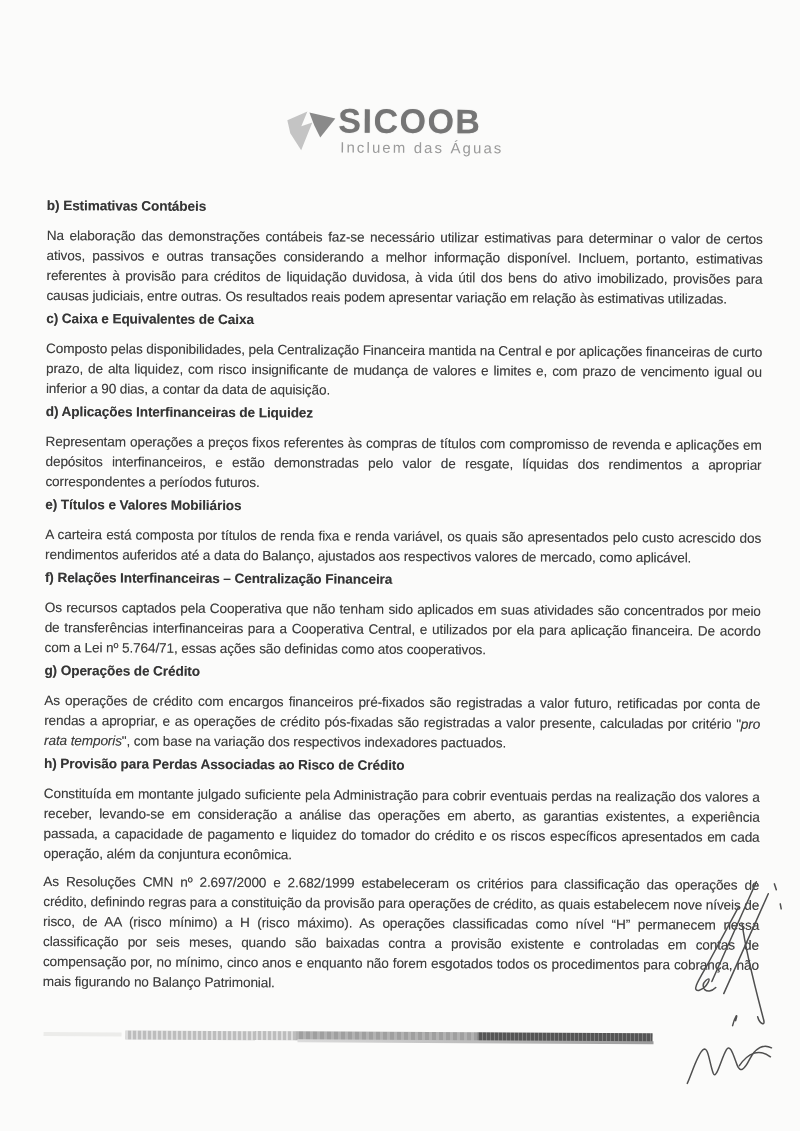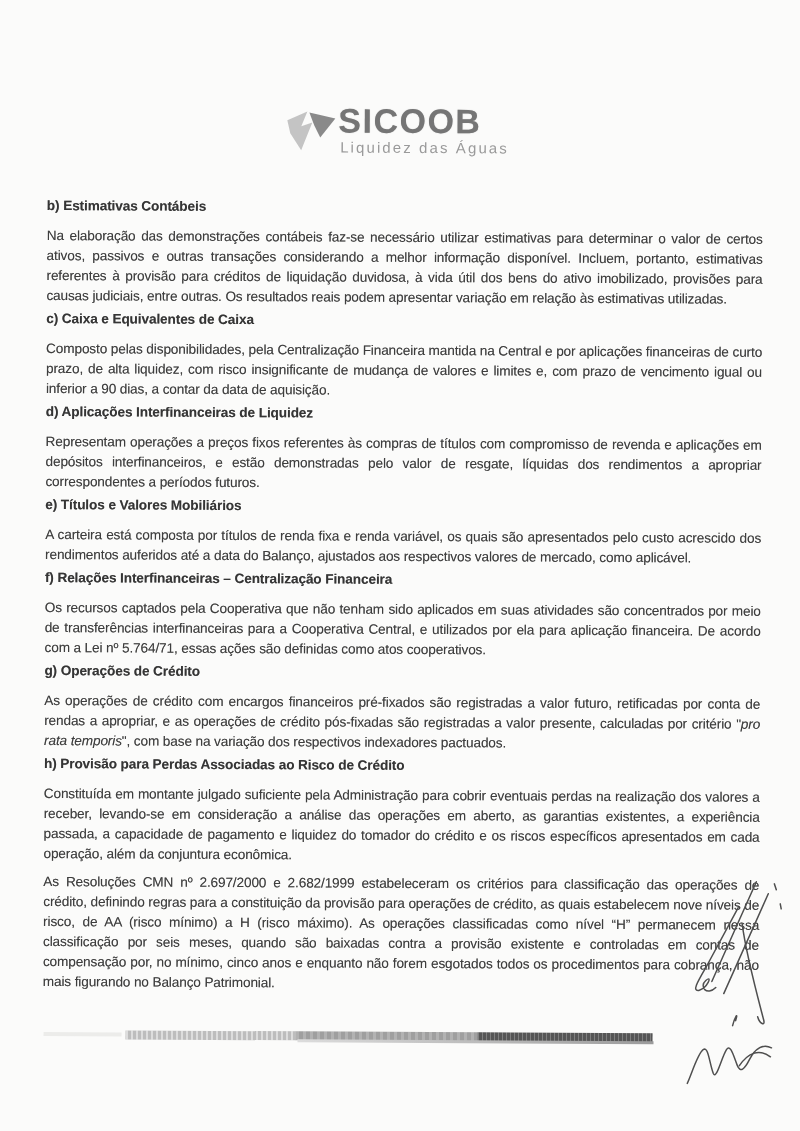--- a/index.html
+++ b/index.html
@@ -50,21 +50,21 @@
 
     <header class="logo-header">
       <span class="mark">
         <svg width="50" height="46" viewBox="0 0 50 46">
           <polygon points="1,11 21,2 15,17 26,13 15,41 4,24" fill="#b6b6b6" opacity="0.8"></polygon>
           <polygon points="23,3 49,9 34,28 28,16" fill="#8a8a8a"></polygon>
         </svg>
       </span>
       <span class="logo-textcol">
         <span class="brand-name">SICOOB</span>
-        <span class="brand-subtitle">Liquidez das Águas</span>
+        <span class="brand-subtitle">Incluem das Águas</span>
       </span>
     </header>
 
     <main class="content">
 
       <div class="section">
         <h3>b) Estimativas Contábeis</h3>
         <p>Na elaboração das demonstrações contábeis faz-se necessário utilizar estimativas para determinar o valor de certos ativos, passivos e outras transações considerando a melhor informação disponível. Incluem, portanto, estimativas referentes à provisão para créditos de liquidação duvidosa, à vida útil dos bens do ativo imobilizado, provisões para causas judiciais, entre outras. Os resultados reais podem apresentar variação em relação às estimativas utilizadas.</p>
       </div>
 

